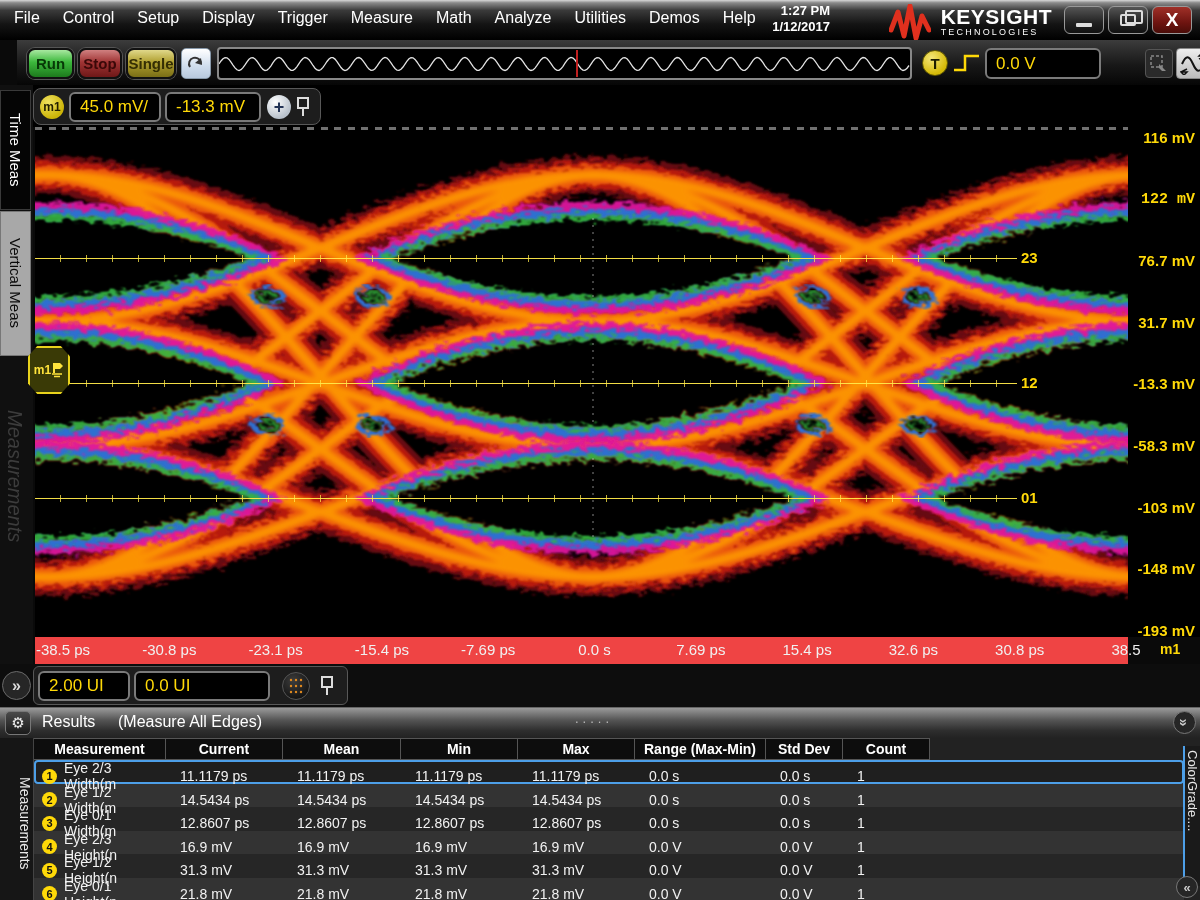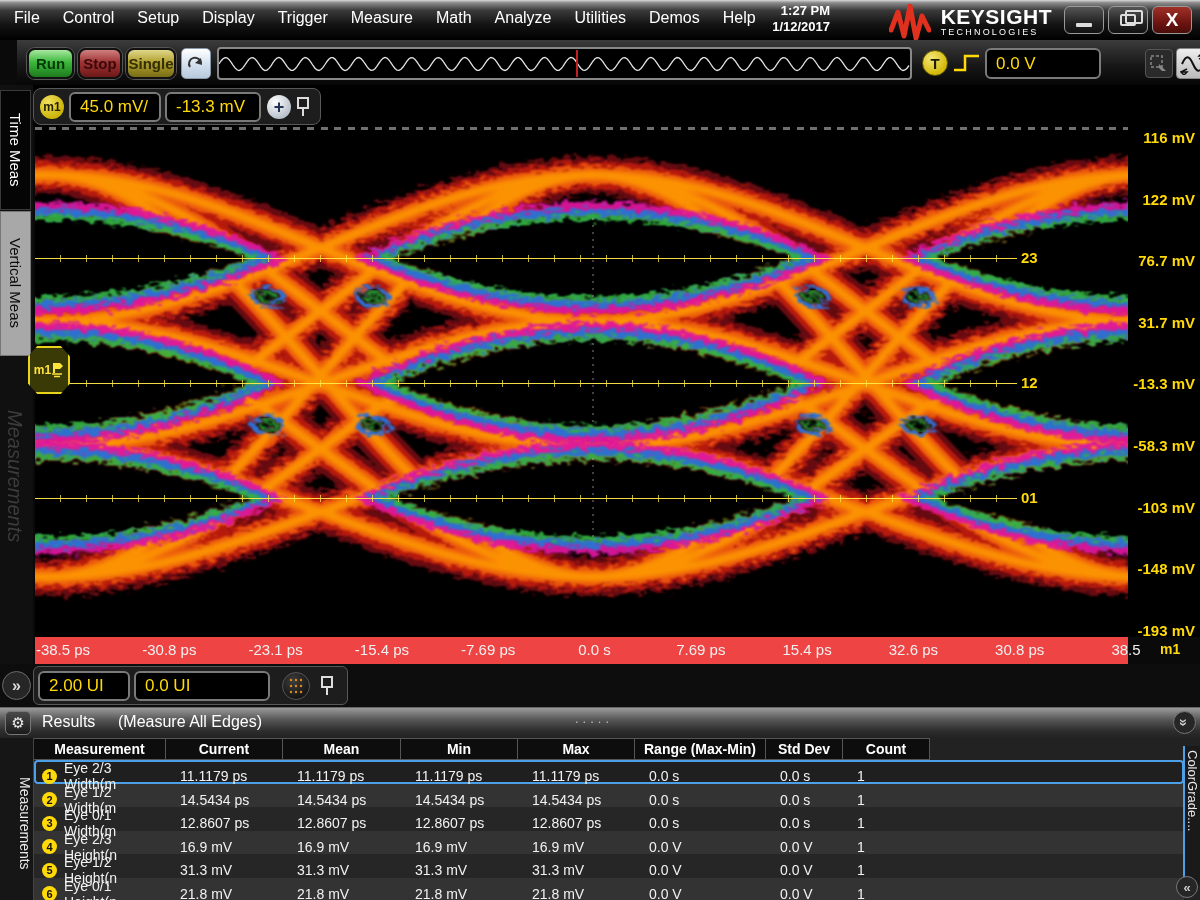--- a/index.html
+++ b/index.html
@@ -604,21 +604,21 @@
         <div class="eyelabel" style="top: 247px;">12</div>
         <div class="eyeticks" style="top: 368px;"></div>
         <div class="eyeline" style="top: 371px;"></div>
         <div class="eyelabel" style="top: 362px;">01</div>
       </div>
   </div>
 
   <div id="ygutter" class="abs">
 
   <div class="ylab" style="top: 2px;">116 mV</div>
-      <div class="ylab" style="top: 63.6px;">122 mV</div>
+      <div class="ylab" style="top: 63.6px; font-family: Liberation Mono, monospace;">122 mV</div>
       <div class="ylab" style="top: 125.2px;">76.7 mV</div>
       <div class="ylab" style="top: 186.8px;">31.7 mV</div>
       <div class="ylab" style="top: 248.4px;">-13.3 mV</div>
       <div class="ylab" style="top: 310px;">-58.3 mV</div>
       <div class="ylab" style="top: 371.6px;">-103 mV</div>
       <div class="ylab" style="top: 433.2px;">-148 mV</div>
       <div class="ylab" style="top: 494.8px;">-193 mV</div>
     </div>
   <div id="xstrip" class="abs">
 

